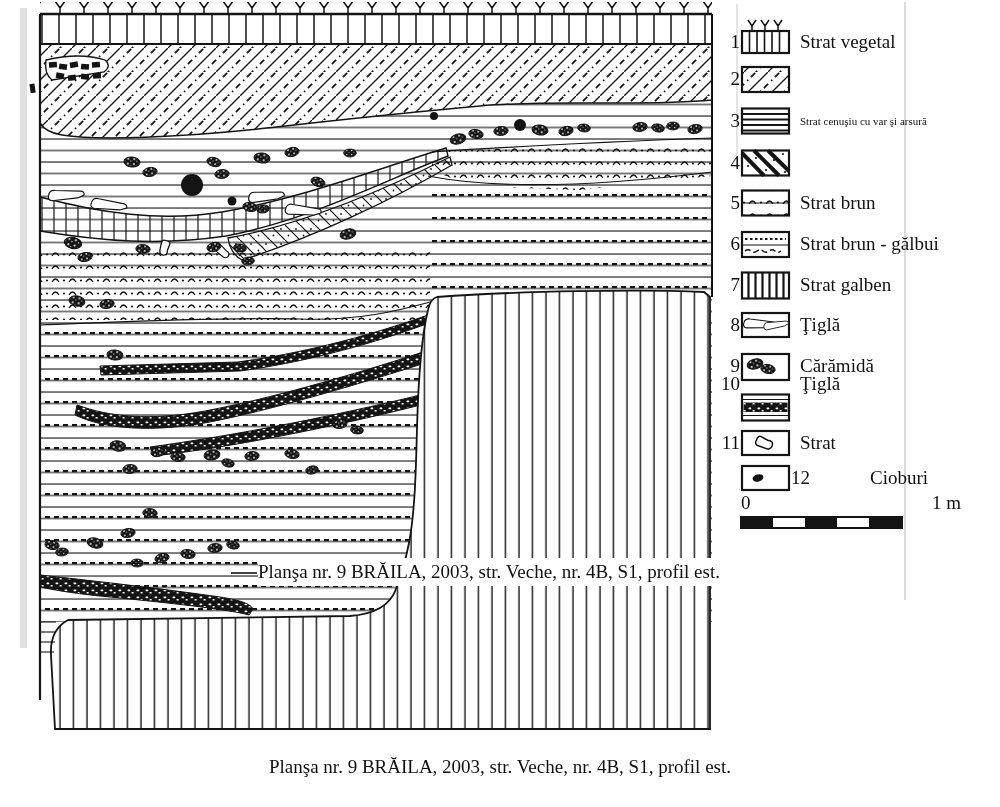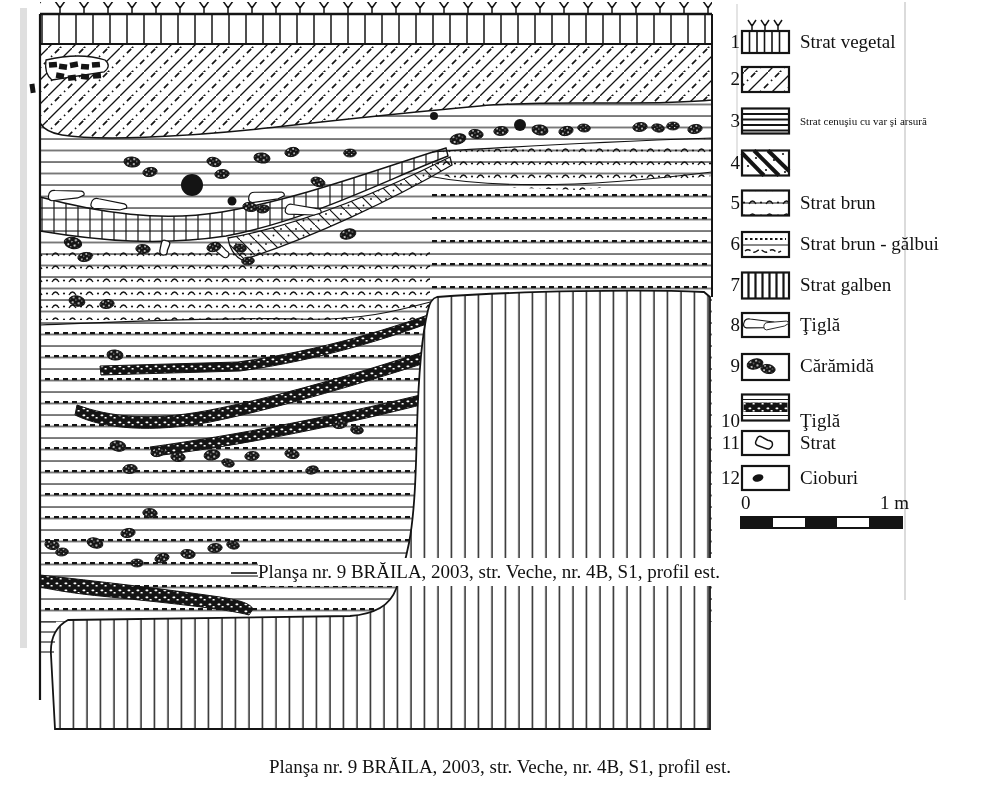--- a/index.html
+++ b/index.html
@@ -353,35 +353,35 @@
       <div class="legend-row" style="top: 312px;">
         <span class="legend-num">8</span>
         <span class="legend-gap"></span>
         <span class="legend-label">Ţiglă</span>
       </div>
       <div class="legend-row" style="top: 353px;">
         <span class="legend-num">9</span>
         <span class="legend-gap"></span>
         <span class="legend-label">Cărămidă</span>
       </div>
-      <div class="legend-row" style="top: 408px;">
+      <div class="legend-row" style="top: 371px;">
         <span class="legend-num">10</span>
         <span class="legend-gap"></span>
         <span class="legend-label">Ţiglă</span>
       </div>
       <div class="legend-row" style="top: 430px;">
         <span class="legend-num">11</span>
         <span class="legend-gap"></span>
         <span class="legend-label">Strat</span>
       </div>
-      <div class="legend-row" style="top: 465px;">
+      <div class="legend-row" style="top: 465px; justify-content: center;">
         <span class="legend-num">12</span>
         <span class="legend-gap"></span>
         <span class="legend-label">Cioburi</span>
       </div>
     </div>
 
   <div class="scale-num" style="left:741px;top:492px">0</div>
-  <div class="scale-num" style="left:880px;top:492px">1 m</div>
+  <div class="scale-num" style="left:932px;top:492px">1 m</div>
 
   <div class="caption-inline">Planşa nr. 9 BRĂILA, 2003, str. Veche, nr. 4B, S1, profil est.</div>
   <div class="caption-bottom">Planşa nr. 9 BRĂILA, 2003, str. Veche, nr. 4B, S1, profil est.</div>
 </div>
 
 </body></html>

